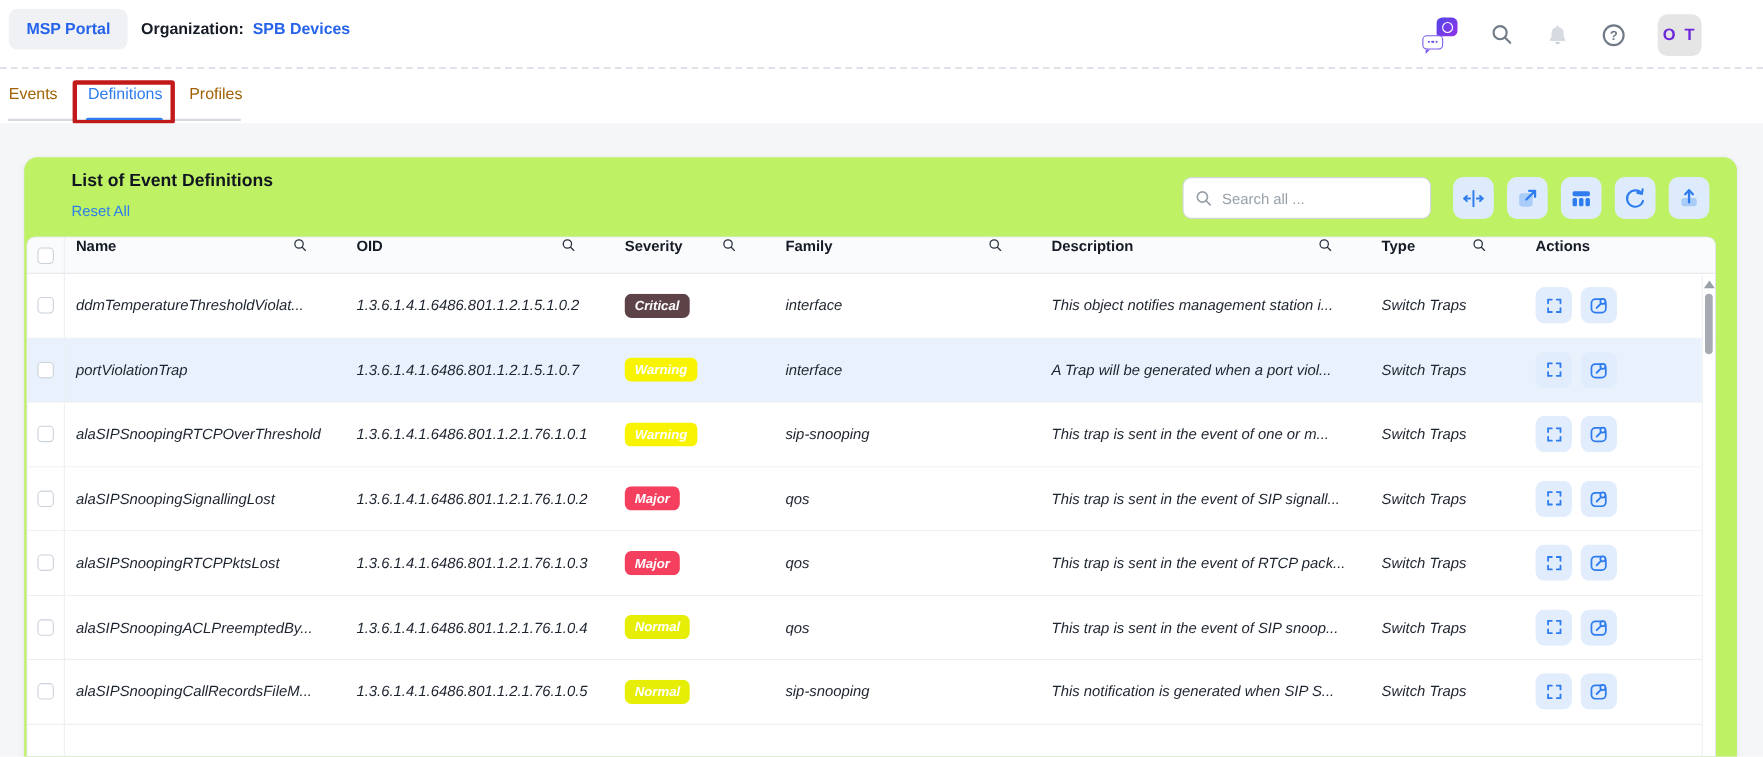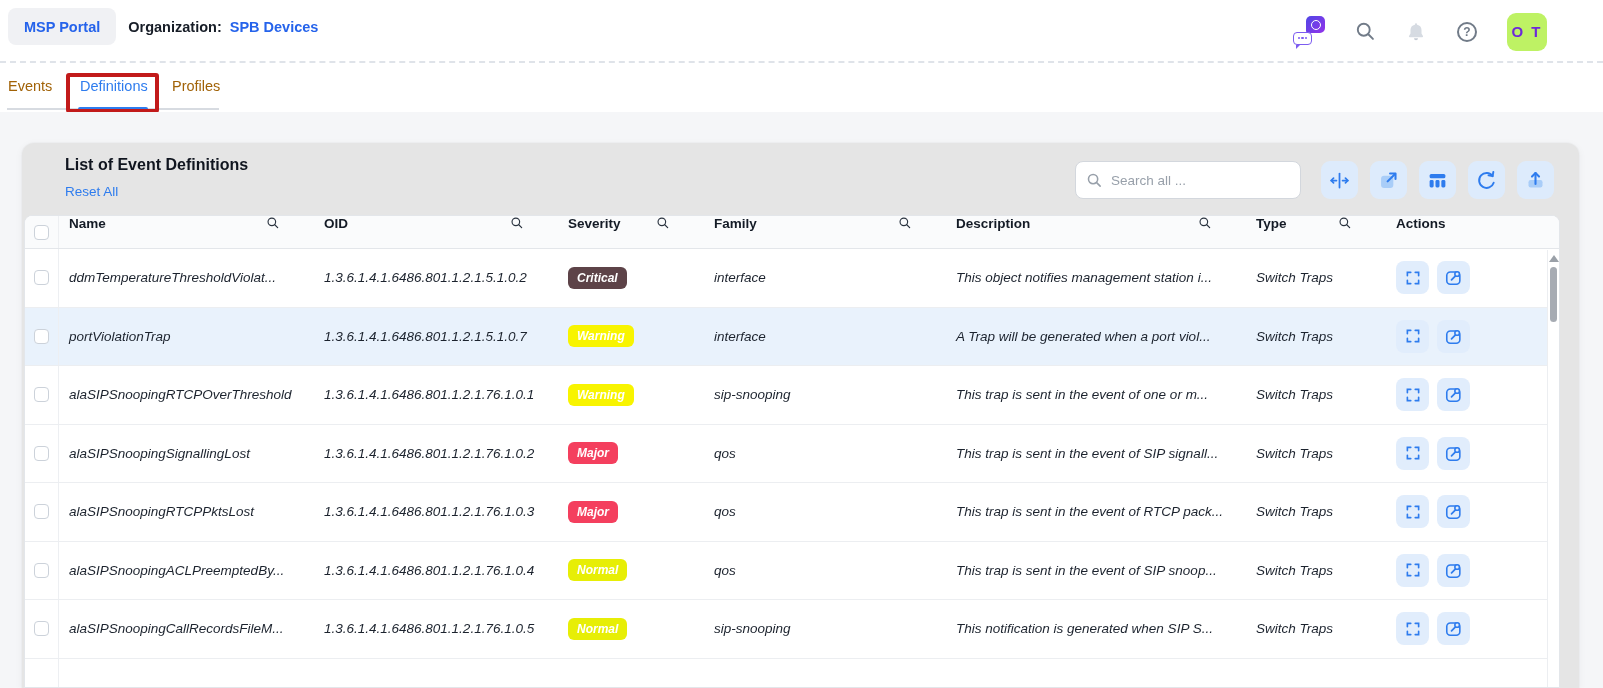--- a/index.html
+++ b/index.html
@@ -8,41 +8,41 @@
 
   
   .topbar { position:absolute; left:0; top:0; width:1603px; height:63px; background:#fff; border-bottom:2px dashed #dfe3e9; }
   .topbar-left { position:absolute; left:8px; top:8px; display:flex; align-items:center; gap:12px; }
   .chip { height:37px; padding:0 16px; display:flex; align-items:center; background:#f0f1f4; border-radius:8px; color:#2563eb; font-weight:bold; font-size:14.5px; cursor:pointer; }
   .org-label { font-size:14.5px; font-weight:bold; color:#161c26; }
   .org-name { font-size:14.5px; font-weight:bold; color:#2563eb; cursor:pointer; margin-left:-4px; }
   .topbar-right { position:absolute; right:56px; top:0; height:63px; display:flex; align-items:center; gap:29px; }
   .ticon { width:22px; height:22px; display:flex; align-items:center; justify-content:center; cursor:pointer; }
   .help-circle { width:20px; height:20px; border:2px solid #717b88; border-radius:50%; color:#717b88; font-size:12px; font-weight:bold; display:flex; align-items:center; justify-content:center; }
-  .avatar { width:40px; height:38px; background:#bef264; border-radius:9px; display:flex; align-items:center; justify-content:center; color:#6d28d9; font-weight:bold; font-size:15px; letter-spacing:2px; cursor:pointer; }
+  .avatar { width:40px; height:38px; background:#e5e5e5; border-radius:9px; display:flex; align-items:center; justify-content:center; color:#6d28d9; font-weight:bold; font-size:15px; letter-spacing:2px; cursor:pointer; }
   .aichat { position:relative; width:32px; height:32px; cursor:pointer; }
   .aichat .bub-back { position:absolute; right:0; top:0; width:19px; height:17px; border-radius:5px 5px 5px 2px; background:linear-gradient(135deg,#4f46e5,#9333ea); }
   .aichat .bub-back::after { content:""; position:absolute; left:5px; top:4px; width:8px; height:8px; border:1.5px solid #fff; border-radius:50%; }
   .aichat .bub-front { position:absolute; left:0; bottom:3px; width:19px; height:13px; background:#fff; border:1.6px solid #7c5cf0; border-radius:4px; display:flex; align-items:center; justify-content:center; gap:1.5px; }
   .aichat .bub-front i { width:2.2px; height:2.2px; background:#7c5cf0; border-radius:50%; }
   .aichat .tail { position:absolute; left:3px; bottom:-1px; width:0; height:0; border-left:4px solid #7c5cf0; border-bottom:4px solid transparent; }
 
   
   .tabsbar { position:absolute; left:0; top:63px; width:1603px; height:49px; background:#fff; }
   .tab { position:absolute; top:15px; font-size:14.5px; color:#a16207; cursor:pointer; }
   .tab-events { left:8px; }
   .tab-definitions { left:80px; color:#2e7cee; }
   .tab-profiles { left:172px; }
   .tab-strip { position:absolute; left:7px; top:45px; width:212px; height:2px; background:#d7dbe1; }
   .tab-active-line { position:absolute; left:78px; top:44px; width:70px; height:3.5px; background:#2e7cee; border-radius:2px; }
   .annotation-box { position:absolute; left:66px; top:10px; width:93px; height:40px; border:4px solid #c21a1a; border-radius:3px; pointer-events:none; }
 
   
   .content { position:absolute; left:0; top:112px; width:1603px; height:576px; background:#f5f6f8; }
-  .panel { position:absolute; left:22px; top:31px; width:1557px; height:545px; background:#e5e5e5; border-radius:12px 12px 0 0; box-shadow:0 0 0 1px rgba(0,0,0,0.02), 0 2px 8px rgba(20,30,50,0.05); }
+  .panel { position:absolute; left:22px; top:31px; width:1557px; height:545px; background:#bef264; border-radius:12px 12px 0 0; box-shadow:0 0 0 1px rgba(0,0,0,0.02), 0 2px 8px rgba(20,30,50,0.05); }
   .panel-title { position:absolute; left:43px; top:13px; font-size:16px; font-weight:bold; color:#10151f; }
   .reset-all { position:absolute; left:43px; top:41px; font-size:13.5px; color:#2e7cee; cursor:pointer; }
 
   .searchbox { position:absolute; left:1053px; top:18px; width:226px; height:38px; border:1px solid #d3d7dd; border-radius:8px; background:#fff; display:flex; align-items:center; padding:0 10px; gap:8px; }
   .searchbox input { border:none; outline:none; flex:1; font-size:13.5px; font-family:"Liberation Sans",sans-serif; color:#333; background:transparent; }
   .searchbox input::placeholder { color:#98a0aa; }
 
   .toolbtn { position:absolute; top:18px; width:37px; height:38px; background:#ddebfc; border-radius:9px; display:flex; align-items:center; justify-content:center; cursor:pointer; }
   .tb1 { left:1299px; } .tb2 { left:1348px; } .tb3 { left:1397px; } .tb4 { left:1446px; } .tb5 { left:1495px; }
 

